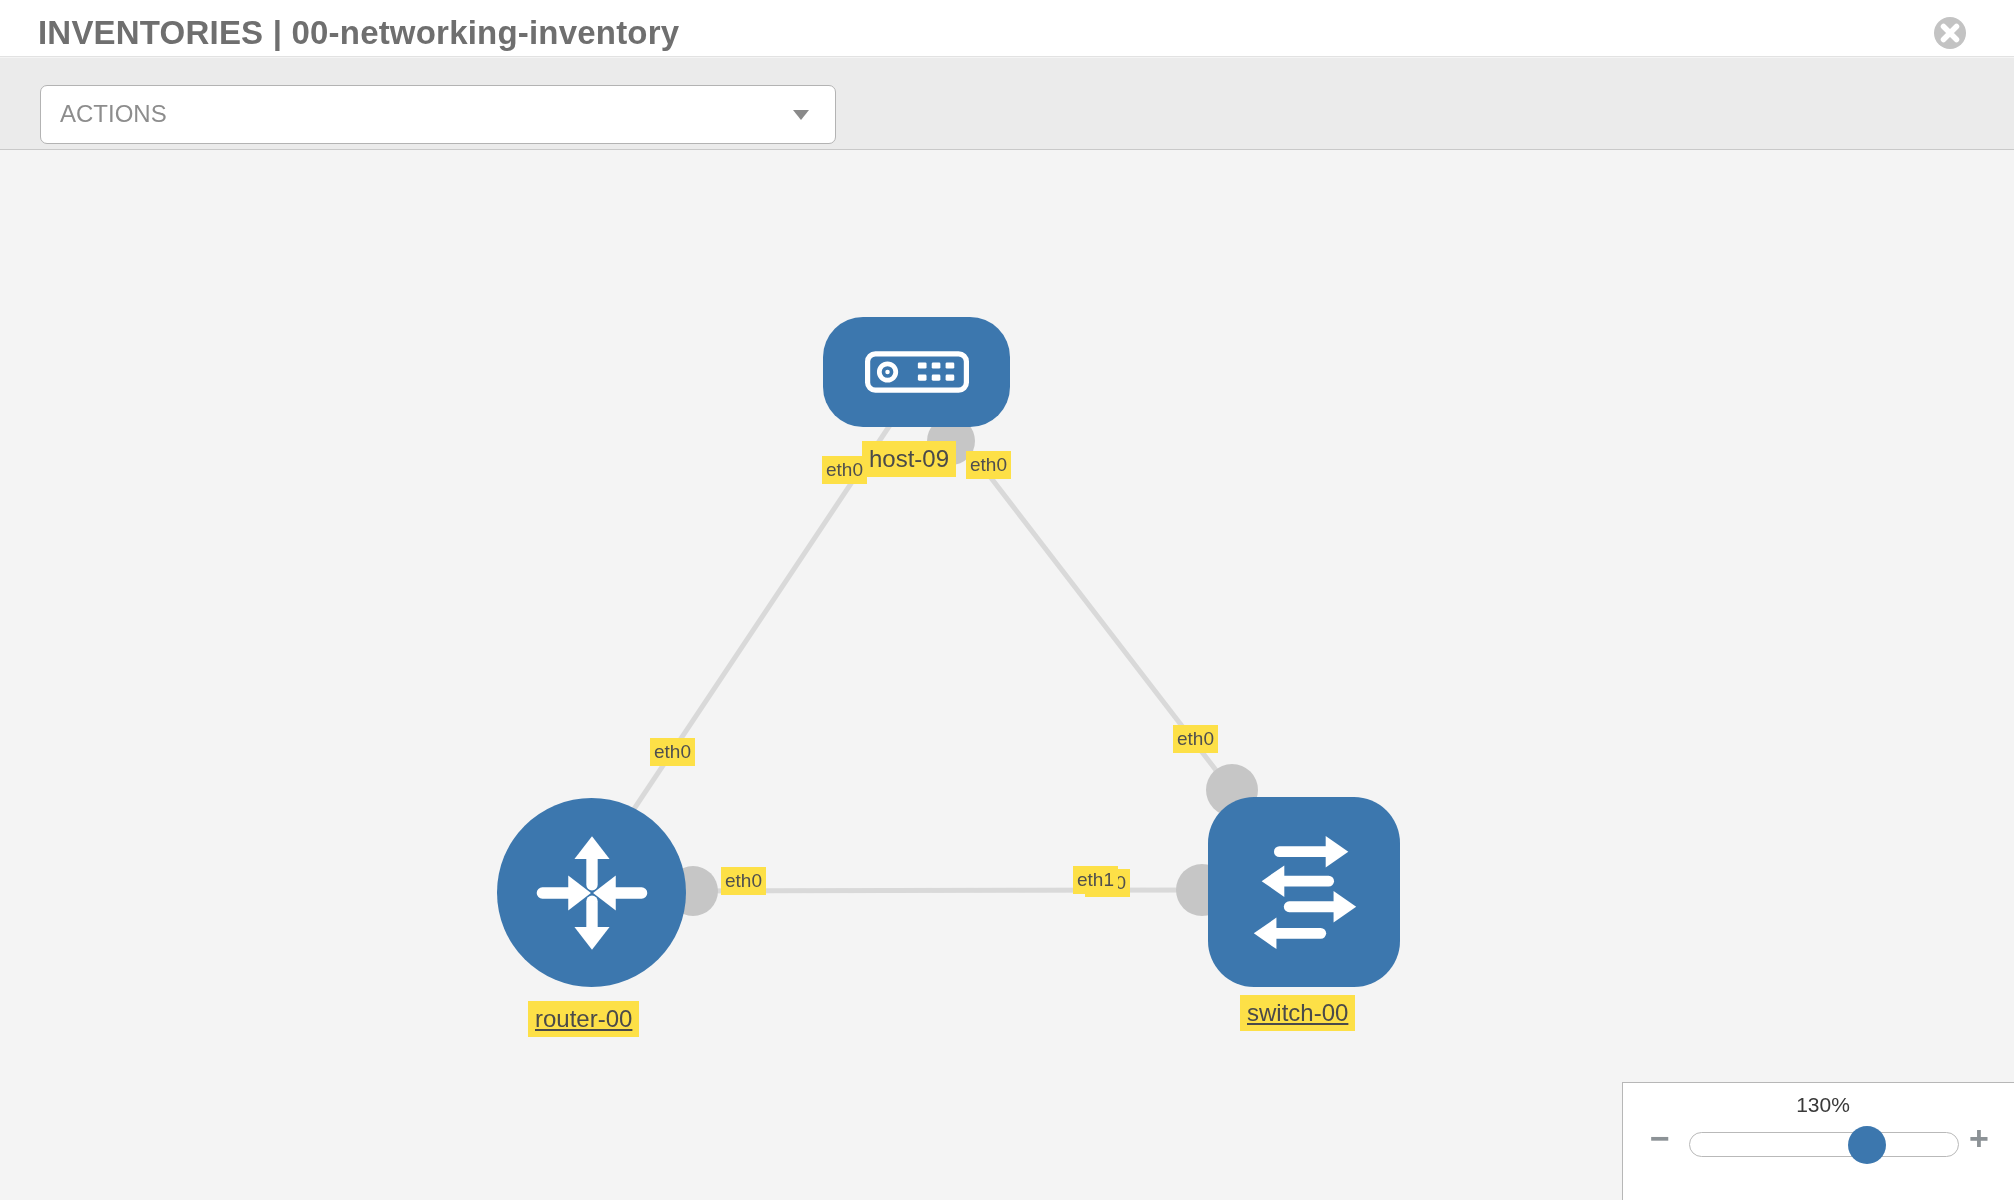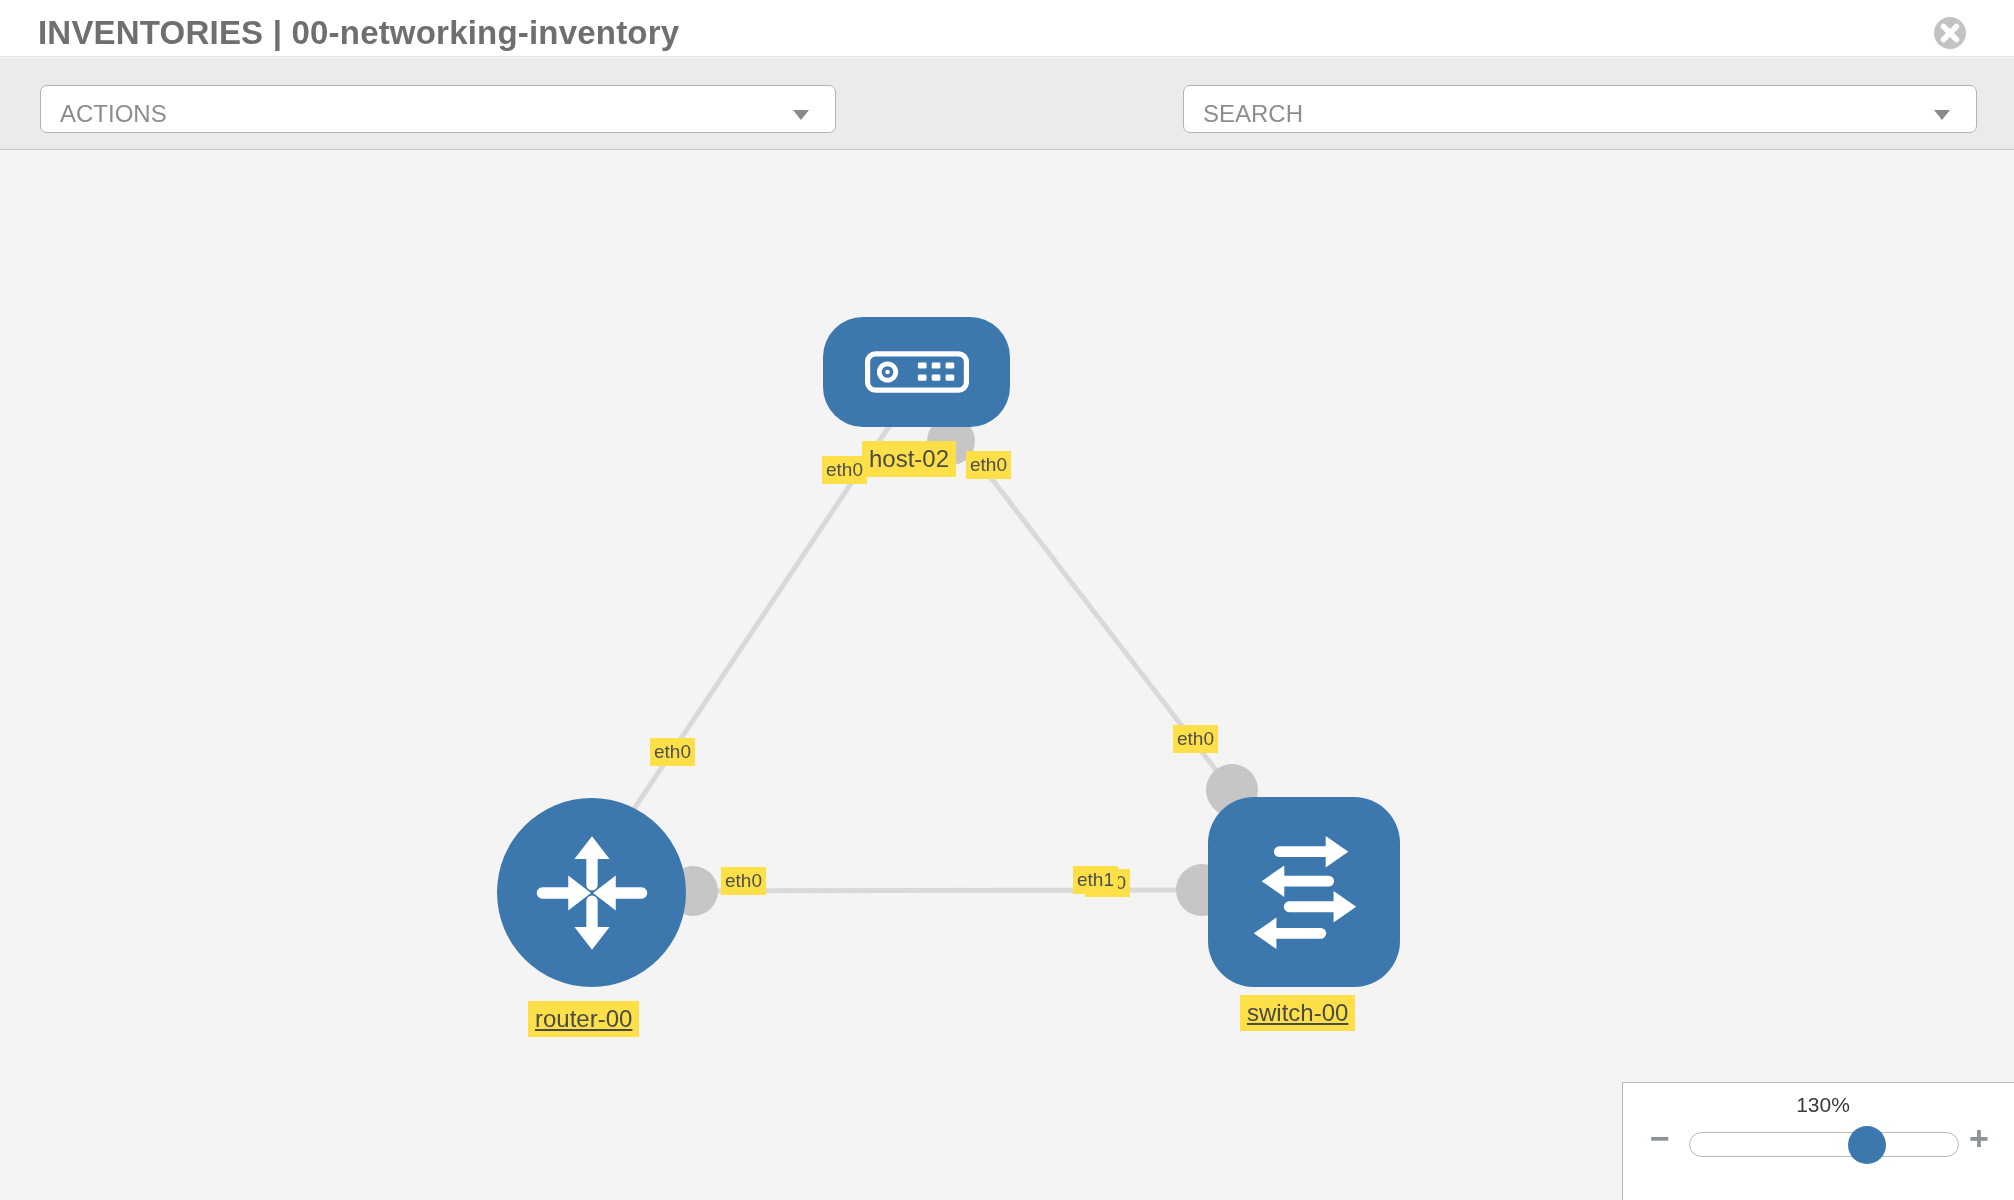--- a/index.html
+++ b/index.html
@@ -10,21 +10,21 @@
   .header { position:absolute; left:0; top:0; width:2014px; height:57px;
     background:#ffffff; border-bottom:1px solid #e2e2e2; }
   .header-title { position:absolute; left:38px; top:14px; font-size:33px;
     font-weight:700; color:#6f6f6f; letter-spacing:.2px; }
   .close-btn { position:absolute; left:1928px; top:11px; width:44px; height:44px;
     cursor:pointer; }
 
   
   .toolbar { position:absolute; left:0; top:58px; width:2014px; height:92px;
     background:#ebebeb; border-bottom:1px solid #c9c9c9; }
-  .select-box { position:absolute; top:27px; height:48px; background:#ffffff;
+  .select-box { position:absolute; top:27px; height:59px; background:#ffffff;
     border:1px solid #b3b3b3; border-radius:7px; }
   .select-box .sel-text { position:absolute; left:19px; top:0; line-height:56px;
     font-size:24px; color:#8d8d8d; }
   .caret { position:absolute; right:26px; top:24px; width:0; height:0;
     border-left:8px solid transparent; border-right:8px solid transparent;
     border-top:10px solid #8a8a8a; }
   .actions-box { left:40px; width:796px; }
   .search-box { left:1183px; width:794px; }
   .tool-icon { position:absolute; top:96px; width:36px; height:36px; }
   .wrench { left:1050px; }
@@ -97,24 +97,20 @@
   </div>
 
   <div class="tool-icon key">
     <svg width="36" height="36" viewBox="0 0 512 512">
       <g transform="scale(-1,1) translate(-512,0)">
         <path fill="#7b858b" d="M512 176.001C512 273.203 433.202 352 336 352c-11.22 0-22.19-1.062-32.827-3.069l-24.012 27.014A23.999 23.999 0 0 1 261.223 384H224v40c0 13.255-10.745 24-24 24h-40v40c0 13.255-10.745 24-24 24H24c-13.255 0-24-10.745-24-24v-78.059c0-6.365 2.529-12.47 7.029-16.971l161.802-161.802C163.108 213.814 160 195.271 160 176 160 78.798 238.797.001 335.999 0 433.488-.001 512 78.511 512 176.001zM336 128c0 26.51 21.49 48 48 48s48-21.49 48-48-21.49-48-48-48-48 21.49-48 48z"></path>
       </g>
     </svg>
   </div>
 
-  <div class="select-box search-box">
-    <span class="sel-text">SEARCH</span>
-    <span class="caret"></span>
-  </div>
 </div>
 
 <div class="canvas">
 
   <svg class="links-layer" viewBox="0 0 2014 1050">
     <line x1="900" y1="260" x2="600" y2="710" stroke="#d9d9d9" stroke-width="5"></line>
     <line x1="948" y1="272" x2="1232" y2="641" stroke="#d9d9d9" stroke-width="5"></line>
     <line x1="680" y1="741" x2="1215" y2="740" stroke="#d9d9d9" stroke-width="5"></line>
     <circle cx="951" cy="291" r="24" fill="#c6c6c6"></circle>
     <circle cx="693" cy="741" r="25" fill="#c6c6c6"></circle>
@@ -161,21 +157,21 @@
         <path d="M42 54 H90"></path>
           <polygon points="22,54 45,38 45,70" stroke="none"></polygon>
         <path d="M50 80 H98"></path>
           <polygon points="118,80 95,64 95,96" stroke="none"></polygon>
         <path d="M34 107 H82"></path>
           <polygon points="14,107 37,91 37,123" stroke="none"></polygon>
       </g>
     </svg>
   </div>
 
-  <div class="chip chip-node lbl-host">host-02</div>
+  <div class="chip chip-node lbl-host">host-09</div>
   <div class="chip chip-node lbl-router">router-00</div>
   <div class="chip chip-node lbl-switch">switch-00</div>
 
   <div class="chip lbl-host-eth-l">eth0</div>
   <div class="chip lbl-host-eth-r">eth0</div>
   <div class="chip lbl-router-eth-t">eth0</div>
   <div class="chip lbl-router-eth-r">eth0</div>
   <div class="chip chip-under lbl-sw-eth-hidden">eth0</div>
   <div class="chip chip-over lbl-sw-eth1">eth1</div>
   <div class="chip lbl-sw-eth-t">eth0</div>

